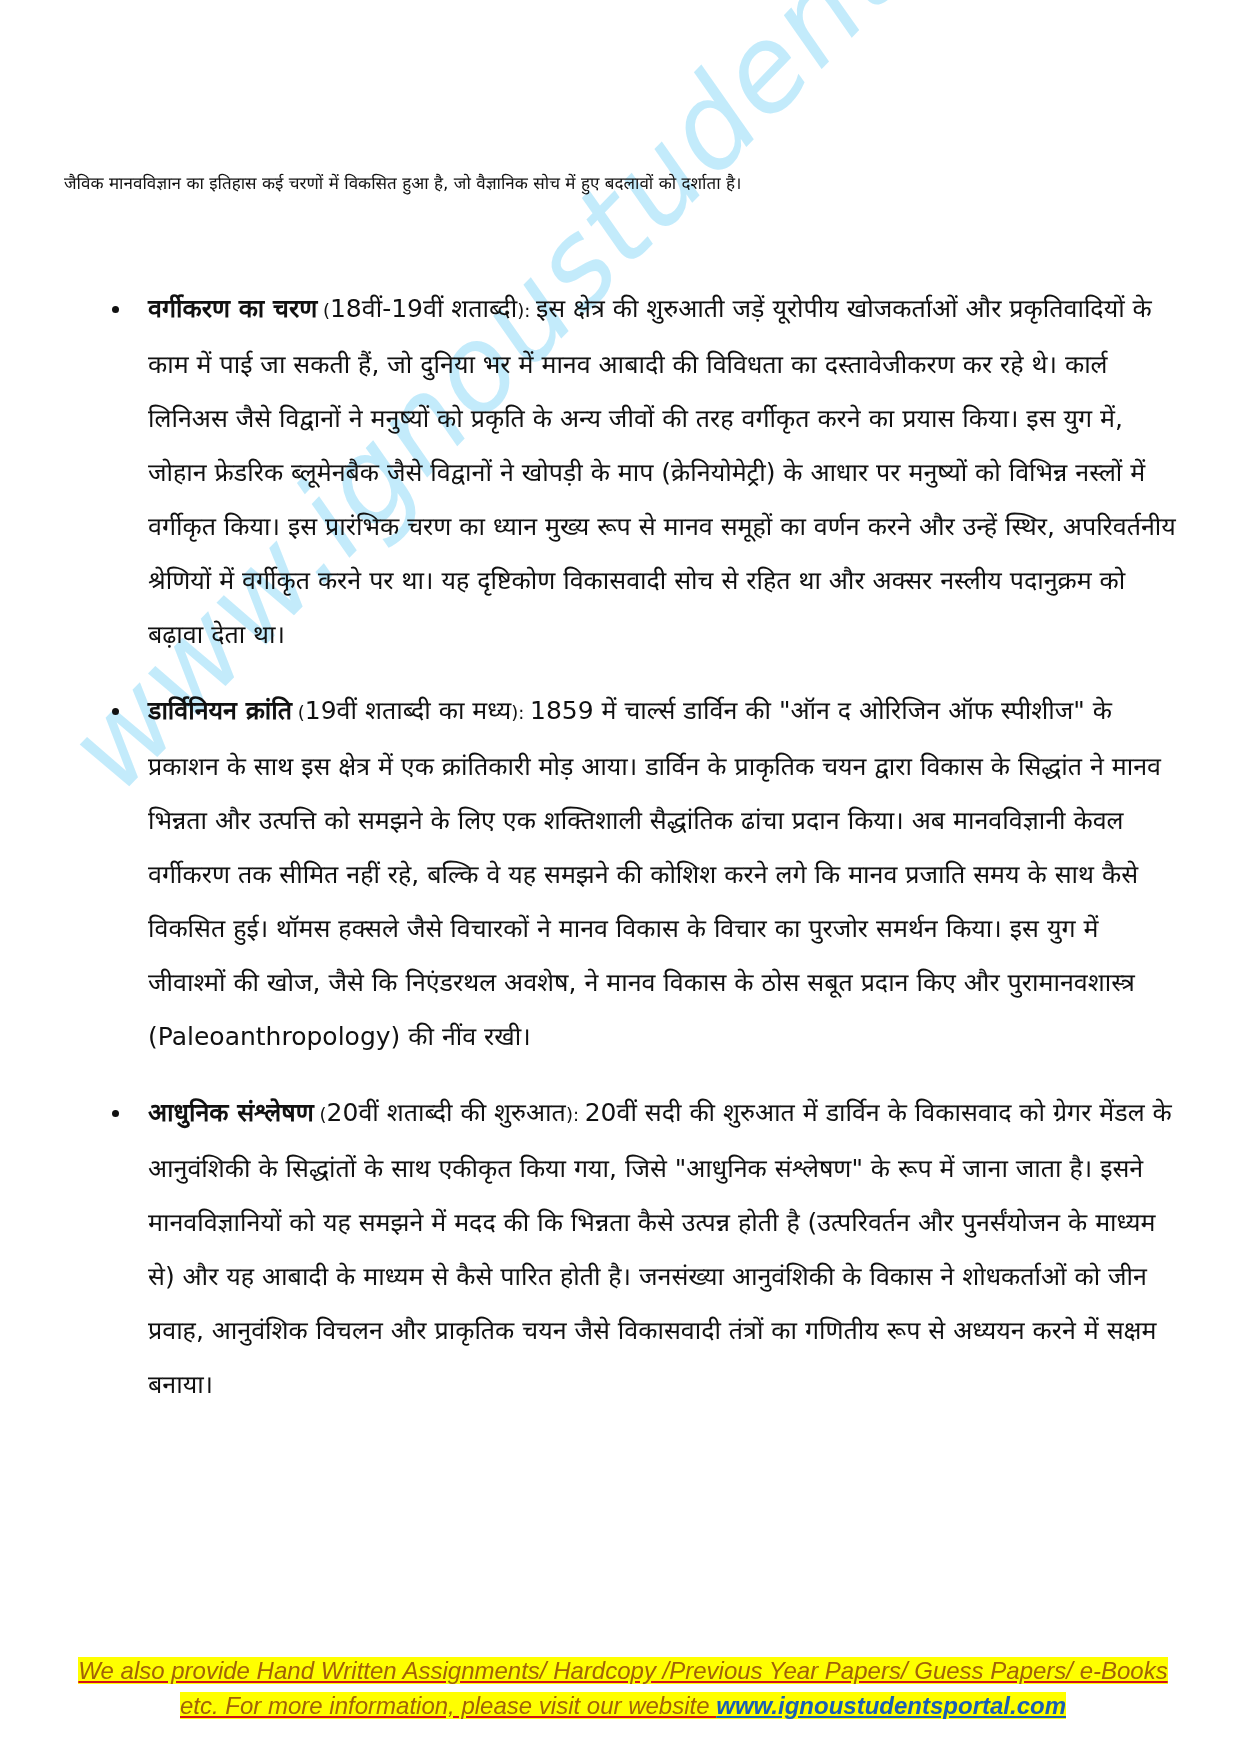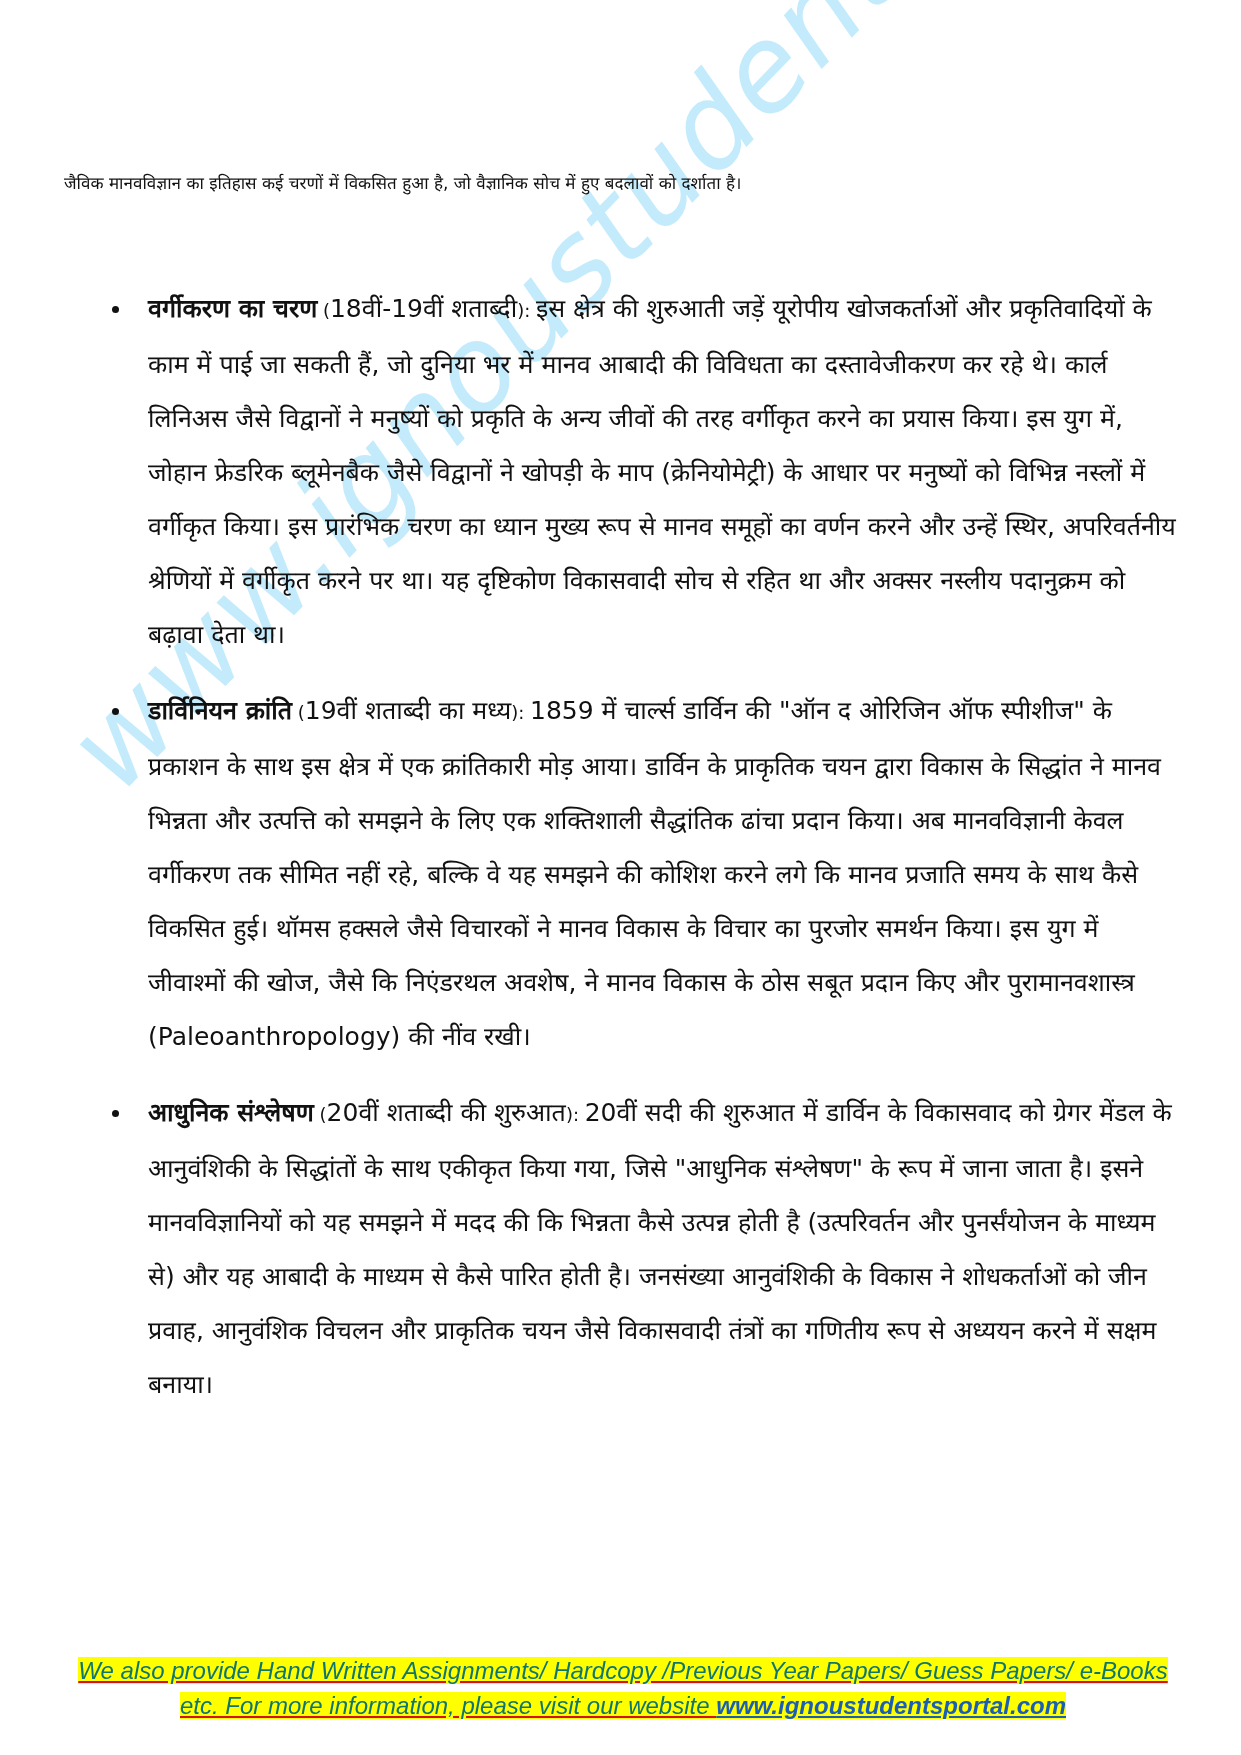--- a/index.html
+++ b/index.html
@@ -95,21 +95,21 @@
     width: 1130px;
     text-align: center;
     font-family: "Liberation Sans", sans-serif;
     font-style: italic;
     font-size: 24px;
     line-height: 35px;
   }
   .footer-line {
     display: inline;
     background: #ffff00;
-    color: #0f766e;
+    color: #a16207;
     text-decoration: underline;
     text-decoration-color: #d2131a;
   }
   .footer-link {
     background: #ffff00;
     color: #1a5fb4;
     font-weight: bold;
     text-decoration: underline;
     text-decoration-color: #1a5fb4;
   }

